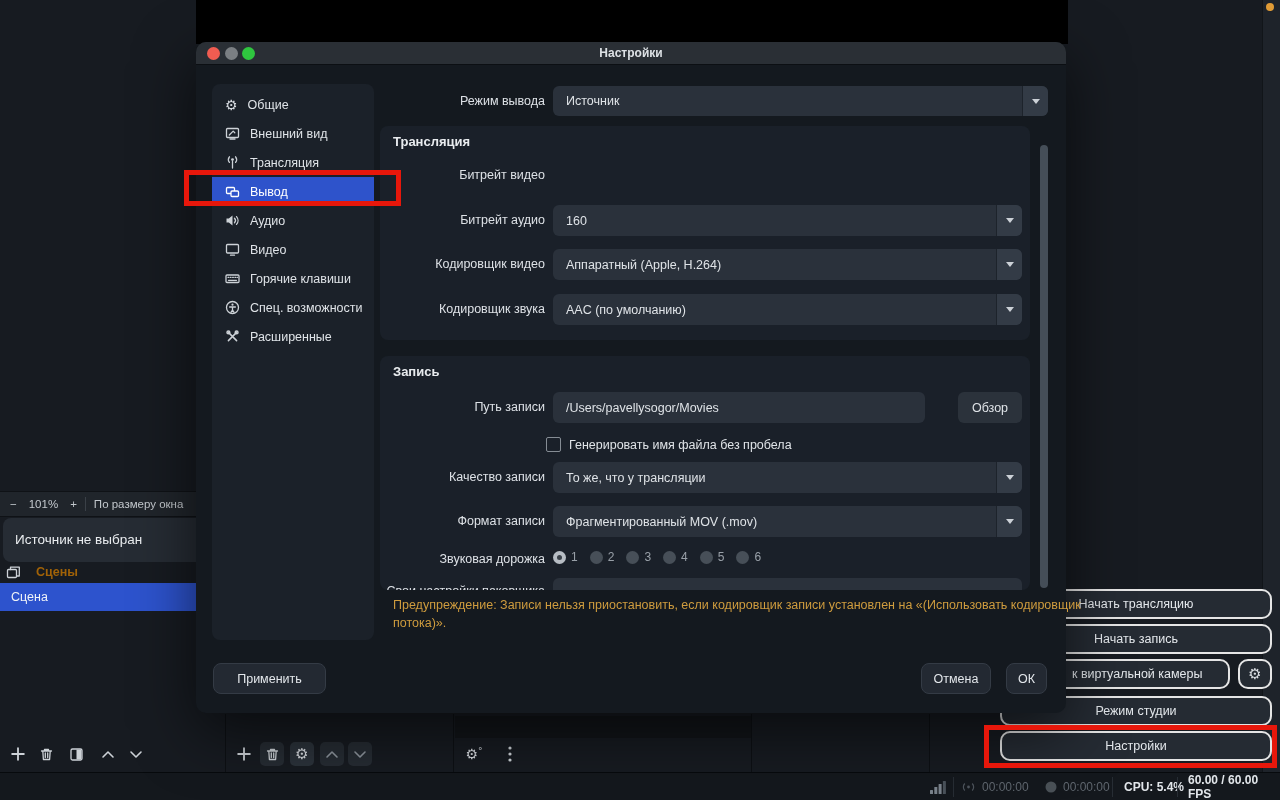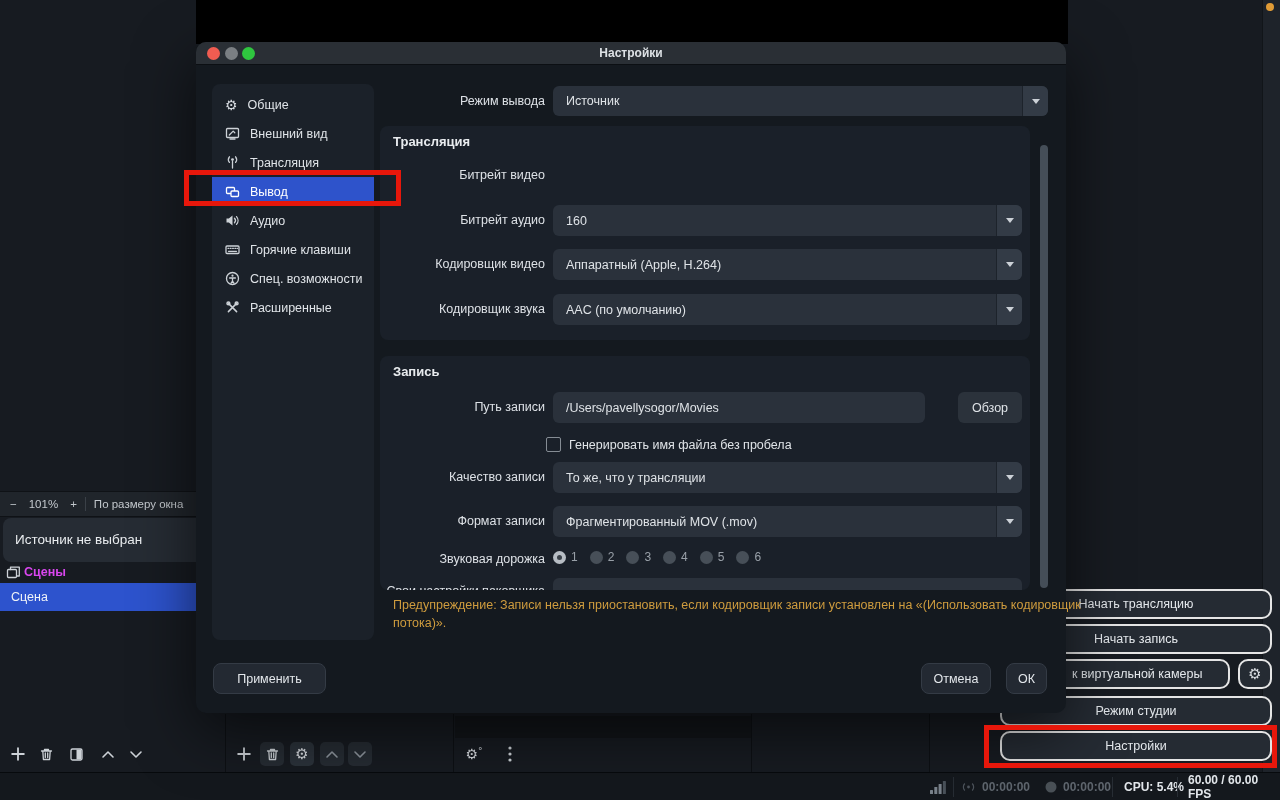--- a/index.html
+++ b/index.html
@@ -13,37 +13,37 @@
 
   
   #canvas{left:196px;top:0;width:872px;height:44px;background:#000;}
   #right-strip{left:1262px;top:0;width:18px;height:772px;background:#1e232a;border-left:1px solid #111519;}
   #orange-dot{left:1266px;top:3px;width:8px;height:8px;border-radius:50%;background:#e09b36;}
 
   
   #zoombar{left:0;top:491px;width:196px;height:24px;background:#20252b;border-top:1px solid #0f1216;border-bottom:1px solid #0f1216;display:flex;align-items:center;color:#c3c8cd;font-size:11.5px;}
   #zoombar .sep{width:1px;height:14px;background:#3a4047;margin:0 8px;}
   #nosource{left:3px;top:518px;width:190px;height:44px;background:#262c34;border-radius:8px;line-height:44px;padding-left:12px;font-size:13.5px;color:#e9ecef;}
-  #scenes-head{left:6px;top:564px;height:16px;display:flex;align-items:center;gap:3px;color:#d946ef;font-size:12.5px;font-weight:bold;}
+  #scenes-head{left:6px;top:564px;height:16px;display:flex;align-items:center;gap:15px;color:#a16207;font-size:12.5px;font-weight:bold;}
   #scene-row{left:0;top:583px;width:196px;height:28px;background:#2d53cd;color:#f0f3f7;font-size:12.5px;line-height:28px;padding-left:11px;}
 
   
   .tb-ic{position:absolute;top:742px;width:24px;height:24px;display:flex;align-items:center;justify-content:center;}
   .boxed{background:#262c33;border-radius:5px;}
   #mixer-meter{left:455px;top:716px;width:296px;height:22px;background:#121519;}
   .vdiv{top:714px;width:1px;height:58px;background:#0d1014;}
 
   
   .ctl-btn{position:absolute;left:1000px;width:272px;height:30px;background:#252b33;border:2px solid #e5e5e5;border-radius:10px;color:#e4e8ec;font-size:12.5px;display:flex;align-items:center;justify-content:center;box-sizing:border-box;}
   #ctl-vcam{width:230px;justify-content:flex-start;padding-left:70px;}
   #ctl-vcam-gear{left:1238px;width:34px;}
 
   
   #statusbar{left:0;top:772px;width:1280px;height:28px;background:#14181d;border-top:1px solid #070a0d;}
-  #statusbar .item{position:absolute;top:0;height:28px;display:flex;align-items:center;font-size:12px;font-weight:bold;}
+  #statusbar .item{position:absolute;top:0;height:28px;display:flex;align-items:center;font-size:12px;}
   #statusbar .dim{color:#5f666e;}
   #statusbar .bright{color:#e2e6ea;font-weight:bold;}
   #statusbar .sdiv{position:absolute;top:4px;width:1px;height:20px;background:#272d34;}
 
   
   #dialog{left:196px;top:42px;width:870px;height:671px;background:#14191f;border-radius:10px;box-shadow:0 18px 60px rgba(0,0,0,.6);}
   #titlebar{left:0;top:0;width:100%;height:22px;background:#2a2f35;border-radius:10px 10px 0 0;border-bottom:1px solid #0c0f13;}
   #dlg-title{width:100%;text-align:center;line-height:22px;font-size:12px;font-weight:bold;color:#dde1e5;}
   .light{position:absolute;top:5px;width:13px;height:13px;border-radius:50%;}
   #sidebar{left:16px;top:42px;width:162px;height:556px;background:#1b2129;border-radius:8px;padding-top:6px;box-sizing:border-box;}
@@ -269,20 +269,31 @@
               <path d="M9.5 5.3a3.2 3.2 0 0 1 0 4.4M11.5 3.6a5.8 5.8 0 0 1 0 7.8"></path>
             </g>
           </svg>
         </span>
       <span>Аудио</span>
     </div>
     <div class="side-item">
       <span>
           <svg width="15" height="15" viewBox="0 0 15 15">
             <g class="ic">
+              <rect x="1.5" y="2.5" width="12" height="8.5" rx="1"></rect>
+              <path d="M5.5 13.2h4"></path>
+            </g>
+          </svg>
+        </span>
+      <span>Видео</span>
+    </div>
+    <div class="side-item">
+      <span>
+          <svg width="15" height="15" viewBox="0 0 15 15">
+            <g class="ic">
               <rect x="1" y="4" width="13" height="7.5" rx="1"></rect>
               <path d="M3 6.3h.8M5.3 6.3h.8M7.6 6.3h.8M9.9 6.3h.8M12.1 6.3h.4M3.5 9.3h8"></path>
             </g>
           </svg>
         </span>
       <span>Горячие клавиши</span>
     </div>
     <div class="side-item">
       <span>
           <svg width="15" height="15" viewBox="0 0 15 15">

